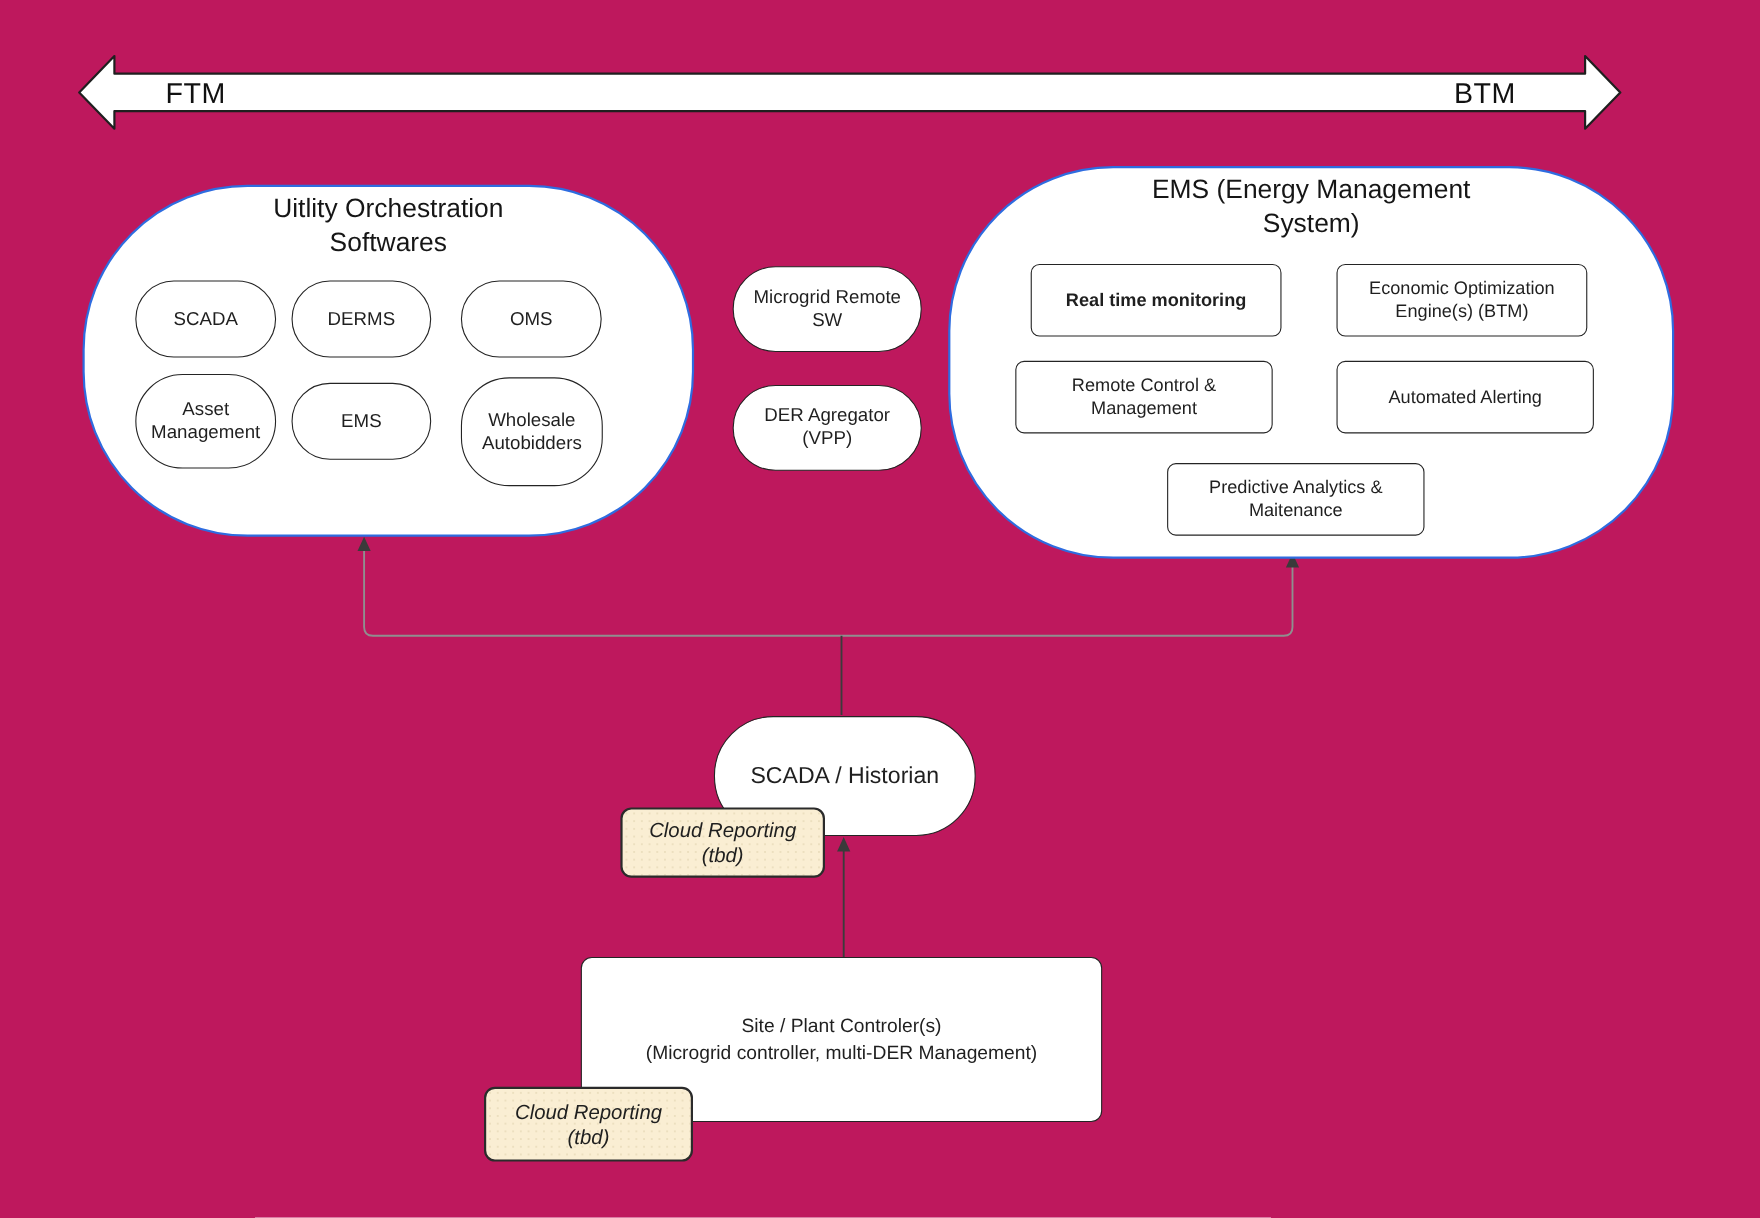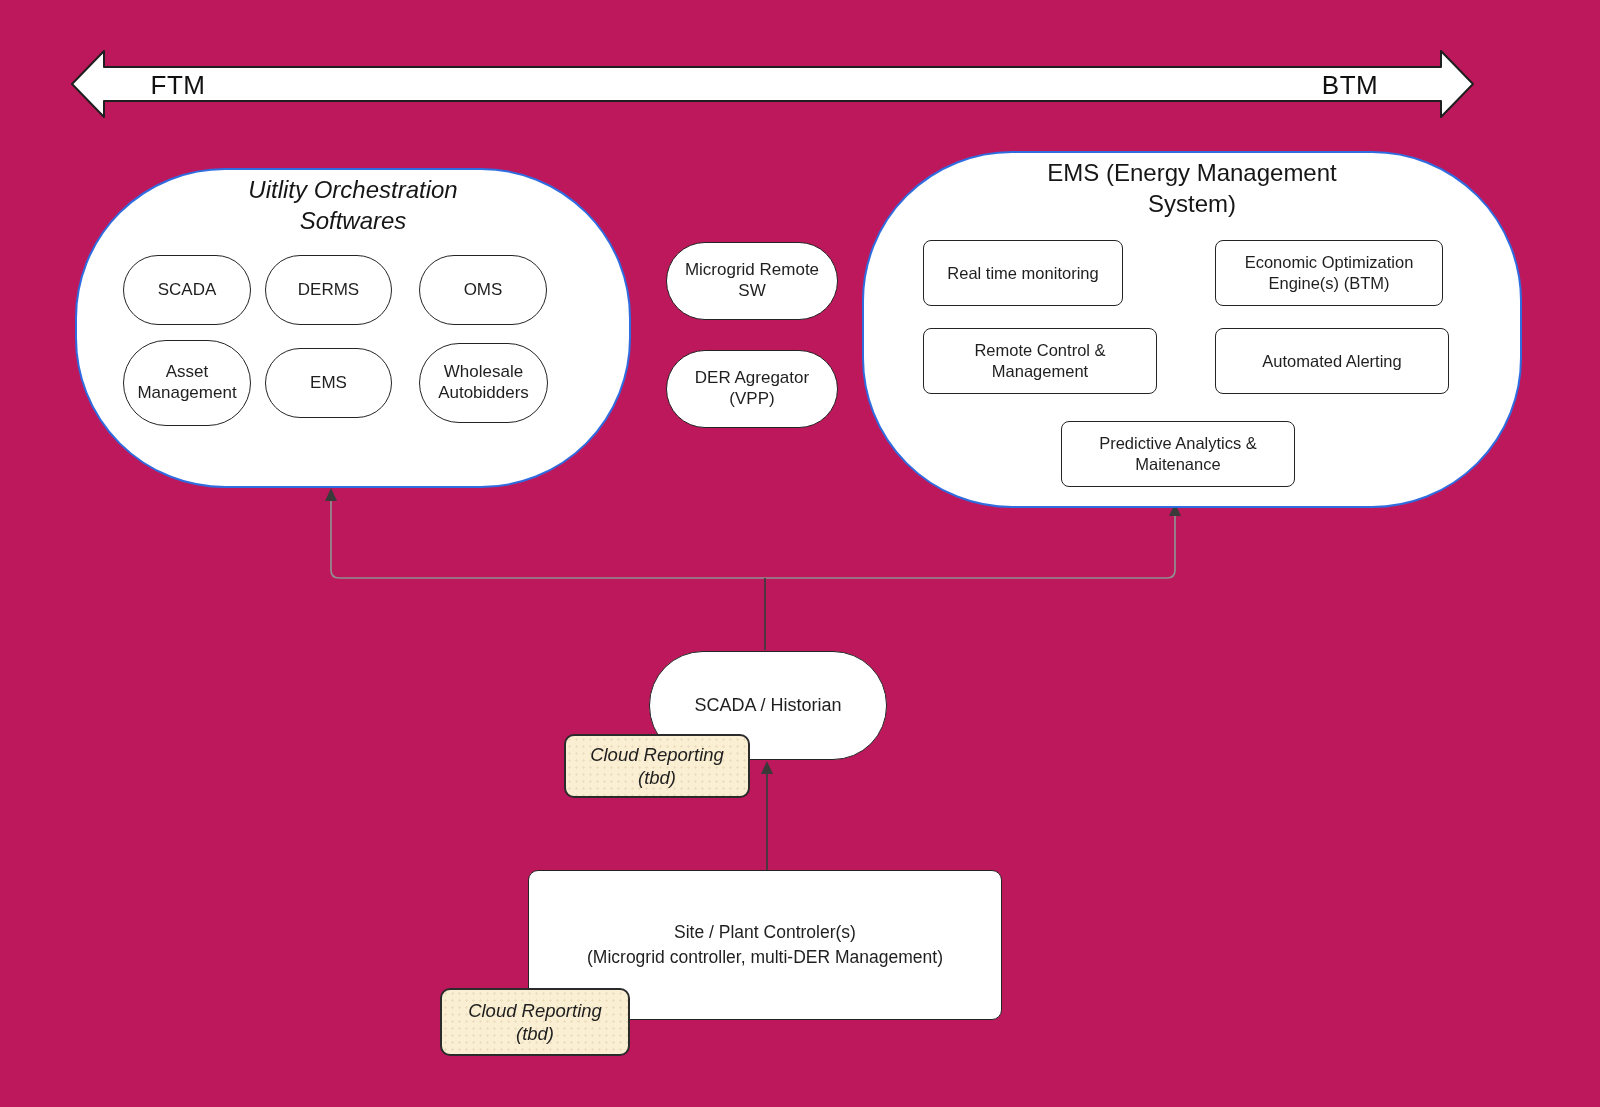--- a/index.html
+++ b/index.html
@@ -70,21 +70,21 @@
   }
   .stadium {
     position: absolute;
     border: 1.8px solid var(--shape-border, #242424);
     border-radius: 54px;
     background: #ffffff;
     display: flex;
     align-items: center;
     justify-content: center;
     text-align: center;
-    font-size: 18px;
+    font-size: 21px;
     z-index: 2;
   }
   .note {
     position: absolute;
     border: 2px solid var(--note-border, #2b2b2b);
     border-radius: 10px;
     background: var(--note-fill, #faeed3);
     background-image: radial-gradient(#ecdfbf 1px, transparent 1.2px);
     background-size: 7px 7px;
     display: flex;
@@ -127,51 +127,51 @@
     <line x1="765" y1="578" x2="765" y2="650" stroke="#3b3b3b" stroke-width="1.7"></line>
 
     <line x1="767" y1="871" x2="767" y2="772" stroke="#3b3b3b" stroke-width="1.7"></line>
     <polygon points="767,761 761,774 773,774" fill="#3a3a3a"></polygon>
   </svg>
 
   <div class="axis-label" style="left:133px; top:70px;">FTM</div>
   <div class="axis-label" style="left:1305px; top:70px;">BTM</div>
 
   <div class="big-container" style="left:75px; top:168px; width:556px; height:320px;">
-    <div class="big-title" style="top:5px; width:300px;font-style:italic;">Uitlity Orchestration Softwares</div>
+    <div class="big-title" style="top:5px; width:300px;">Uitlity Orchestration Softwares</div>
     <div class="pill" style="left:46px; top:85px; width:128px; height:70px;">
       <span>SCADA</span>
     </div>
     <div class="pill" style="left:188px; top:85px; width:127px; height:70px;">
       <span>DERMS</span>
     </div>
     <div class="pill" style="left:342px; top:85px; width:128px; height:70px;">
       <span>OMS</span>
     </div>
     <div class="pill" style="left:46px; top:170px; width:128px; height:86px;">
       <span>Asset Management</span>
     </div>
     <div class="pill" style="left:188px; top:178px; width:127px; height:70px;">
       <span>EMS</span>
     </div>
-    <div class="pill" style="left:342px; top:173px; width:129px; height:80px;">
+    <div class="pill" style="left:342px; top:173px; width:129px; height:99px;">
       <span>Wholesale Autobidders</span>
     </div>
   </div>
 
   <div class="pill" style="left:666px; top:242px; width:172px; height:78px;">
     <span>Microgrid Remote SW</span>
   </div>
   <div class="pill" style="left:666px; top:350px; width:172px; height:78px;">
     <span>DER Agregator (VPP)</span>
   </div>
 
   <div class="big-container" style="left:862px; top:151px; width:660px; height:357px;">
     <div class="big-title" style="top:5px; width:340px;">EMS (Energy Management System)</div>
-    <div class="rect-node" style="left:59px; top:87px; width:200px; height:66px;">
+    <div class="rect-node" style="left:73px; top:87px; width:228px; height:66px;font-weight:bold;">
       <span>Real time monitoring</span>
     </div>
     <div class="rect-node" style="left:351px; top:87px; width:228px; height:66px;">
       <span>Economic Optimization Engine(s) (BTM)</span>
     </div>
     <div class="rect-node" style="left:59px; top:175px; width:234px; height:66px;">
       <span>Remote Control &amp; Management</span>
     </div>
     <div class="rect-node" style="left:351px; top:175px; width:234px; height:66px;">
       <span>Automated Alerting</span>

